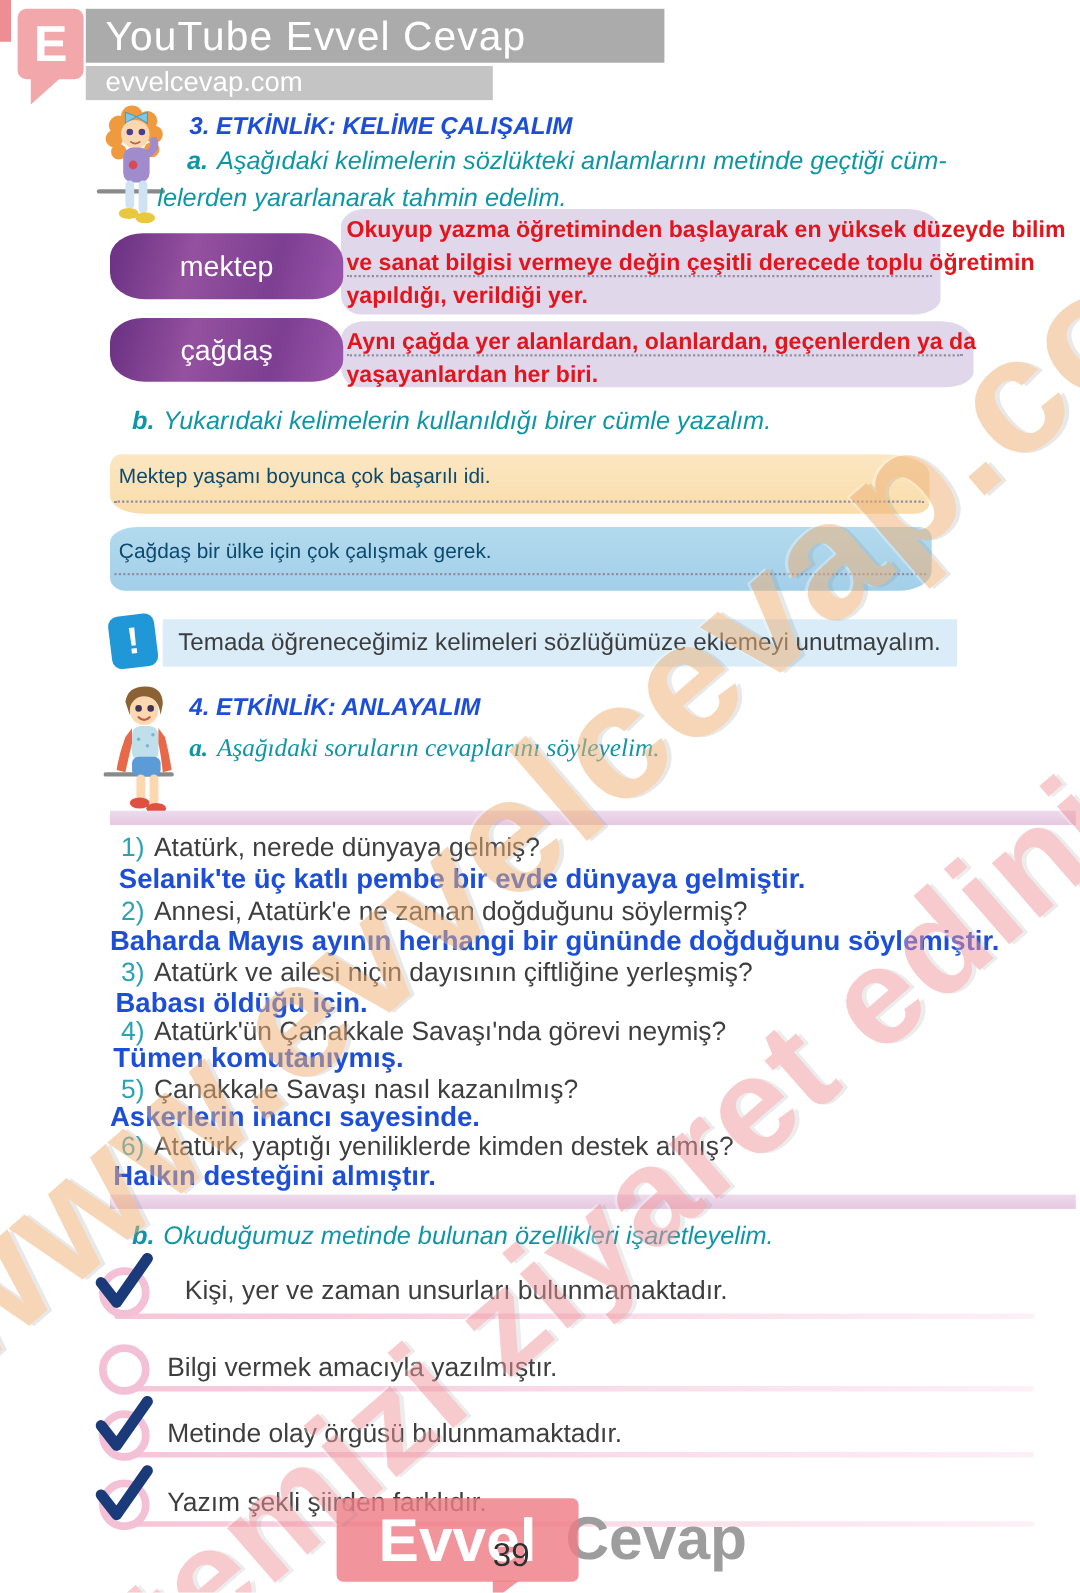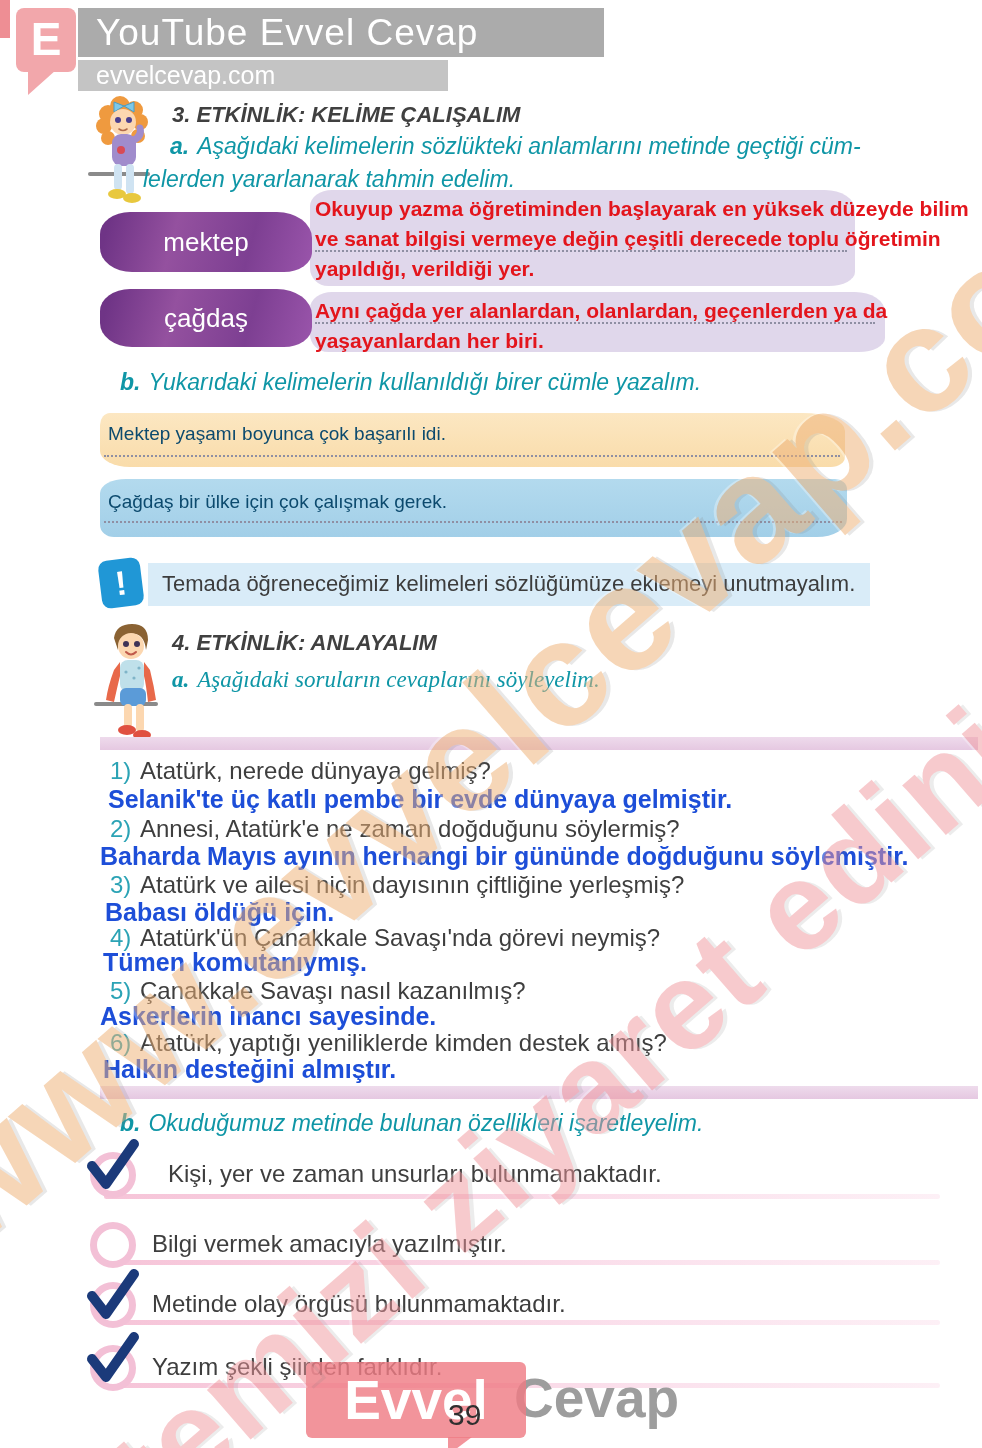--- a/index.html
+++ b/index.html
@@ -12,21 +12,21 @@
   
   .corner-strip{left:0;top:0;width:10px;height:38px;background:#ee8e94;}
   .e-bubble{left:16px;top:8px;width:60px;height:64px;background:#f2a7ab;border-radius:8px;
     color:#fff;font-size:46px;font-weight:bold;text-align:center;line-height:62px;z-index:3;}
   .e-tail{left:28px;top:70px;width:0;height:0;border-top:25px solid #f2a7ab;border-right:28px solid transparent;z-index:2;}
   .hdr-bar1{left:78px;top:8px;width:508px;height:49px;background:#ababab;color:#fff;
     font-size:37px;line-height:49px;padding-left:18px;letter-spacing:1px;}
   .hdr-bar2{left:78px;top:60px;width:352px;height:31px;background:#c4c4c4;color:#fff;
     font-size:25px;line-height:31px;padding-left:18px;}
   
-  .act-heading{font-style:italic;font-weight:600;font-size:22px;color:#404040;white-space:nowrap;}
+  .act-heading{font-style:italic;font-weight:600;font-size:22px;color:#1d4ed8;white-space:nowrap;}
   .teal-line{font-style:italic;font-size:23px;color:#0f96a6;white-space:nowrap;}
   .teal-line .lbl{font-weight:bold;font-style:italic;margin-right:8px;}
   
   .purple-brush{width:212px;background:linear-gradient(105deg,#6f3486 5%,#94519f 35%,#7d3f92 70%,#9a55ab);
     border-radius:30px 35px 28px 32px / 22px 26px 20px 24px;
     color:#fff;font-size:26px;text-align:center;}
   .lavender-band{background:rgba(186,166,210,0.45);border-radius:22px 30px 26px 18px/16px 20px 14px 18px;}
   .red-ans{font-weight:bold;color:#e3151c;font-size:21px;white-space:nowrap;}
   .dotted{border-bottom:2px dotted #8f8fa3;height:0;}
   

